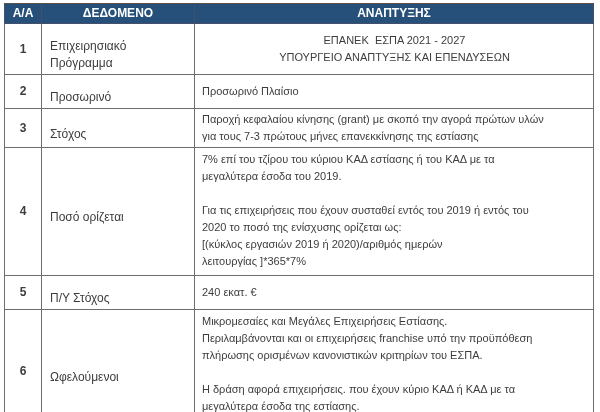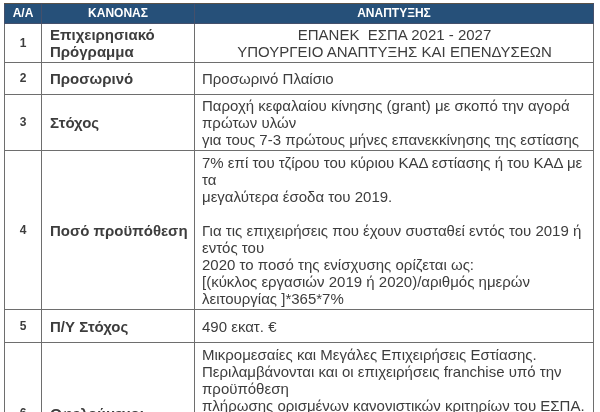--- a/index.html
+++ b/index.html
@@ -26,21 +26,21 @@
     top: 3px;
     width: 589px;
     border-collapse: collapse;
     table-layout: fixed;
   }
   col.c1 { width: 37px; }
   col.c2 { width: 153px; }
   col.c3 { width: 399px; }
   th, td {
     border: 1px solid #6e6e6e;
-    font-size: 15px;
+    font-size: 11px;
     line-height: 17px;
     color: #3d3d3d;
     overflow: hidden;
   }
   th {
     background: #265079;
     color: #ffffff;
     font-weight: bold;
     font-size: 12px;
     height: 19px;
@@ -50,23 +50,23 @@
     border-top-color: #5a5248;
   }
   td.num {
     text-align: center;
     vertical-align: middle;
     font-weight: bold;
     font-size: 12px;
   }
   td.rule {
     vertical-align: middle;
-    font-weight: bold;
-    font-size: 15px;
-    padding: 2px 4px 2px 8px;
+    font-weight: normal;
+    font-size: 12px;
+    padding: 14px 4px 2px 8px;
     white-space: pre-wrap;
   }
   td.val {
     vertical-align: middle;
     padding: 2px 6px 2px 7px;
     white-space: pre-wrap;
   }
   td.val.center { text-align: center; }
   td.val.top { vertical-align: top; padding-top: 3px; margin-top: 27px; }
   tr.h-head  { height: 20px; }
@@ -83,21 +83,21 @@
 <div class="page">
   <table class="info">
     <colgroup>
         <col class="c1">
         <col class="c2">
         <col class="c3">
       </colgroup>
     <thead>
       <tr class="h-head">
         <th>Α/Α</th>
-        <th>ΚΑΝΟΝΑΣ</th>
+        <th>ΔΕΔΟΜΕΝΟ</th>
         <th>ΑΝΑΠΤΥΞΗΣ</th>
       </tr>
     </thead>
     <tbody>
       <tr class="h-r1">
         <td class="num">1</td>
         <td class="rule">Επιχειρησιακό
 Πρόγραμμα</td>
         <td class="val center">ΕΠΑΝΕΚ  ΕΣΠΑ 2021 - 2027
 ΥΠΟΥΡΓΕΙΟ ΑΝΑΠΤΥΞΗΣ ΚΑΙ ΕΠΕΝΔΥΣΕΩΝ</td>
@@ -108,33 +108,33 @@
         <td class="val">Προσωρινό Πλαίσιο</td>
       </tr>
       <tr class="h-r3">
         <td class="num">3</td>
         <td class="rule">Στόχος</td>
         <td class="val">Παροχή κεφαλαίου κίνησης (grant) με σκοπό την αγορά πρώτων υλών
 για τους 7-3 πρώτους μήνες επανεκκίνησης της εστίασης</td>
       </tr>
       <tr class="h-r4">
         <td class="num">4</td>
-        <td class="rule">Ποσό προϋπόθεση</td>
+        <td class="rule">Ποσό ορίζεται</td>
         <td class="val top">7% επί του τζίρου του κύριου ΚΑΔ εστίασης ή του ΚΑΔ με τα
 μεγαλύτερα έσοδα του 2019.
 
 Για τις επιχειρήσεις που έχουν συσταθεί εντός του 2019 ή εντός του
 2020 το ποσό της ενίσχυσης ορίζεται ως:
 [(κύκλος εργασιών 2019 ή 2020)/αριθμός ημερών
 λειτουργίας ]*365*7%</td>
       </tr>
       <tr class="h-r5">
         <td class="num">5</td>
         <td class="rule">Π/Υ Στόχος</td>
-        <td class="val">490 εκατ. €</td>
+        <td class="val">240 εκατ. €</td>
       </tr>
       <tr class="h-r6">
         <td class="num">6</td>
         <td class="rule">Ωφελούμενοι</td>
         <td class="val top">Μικρομεσαίες και Μεγάλες Επιχειρήσεις Εστίασης.
 Περιλαμβάνονται και οι επιχειρήσεις franchise υπό την προϋπόθεση
 πλήρωσης ορισμένων κανονιστικών κριτηρίων του ΕΣΠΑ.
 
 Η δράση αφορά επιχειρήσεις. που έχουν κύριο ΚΑΔ ή ΚΑΔ με τα
 μεγαλύτερα έσοδα της εστίασης.</td>

